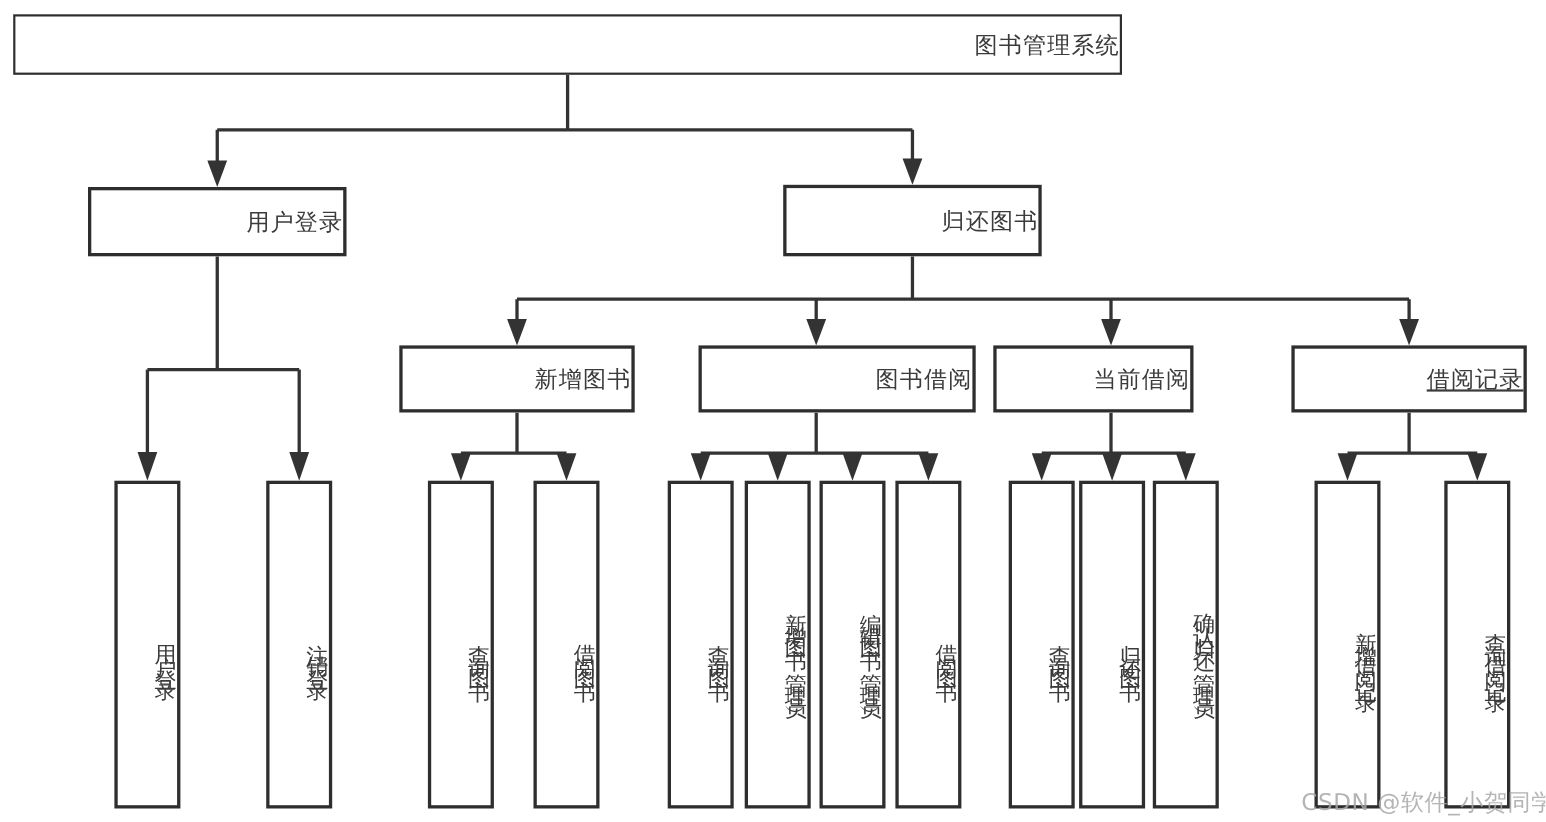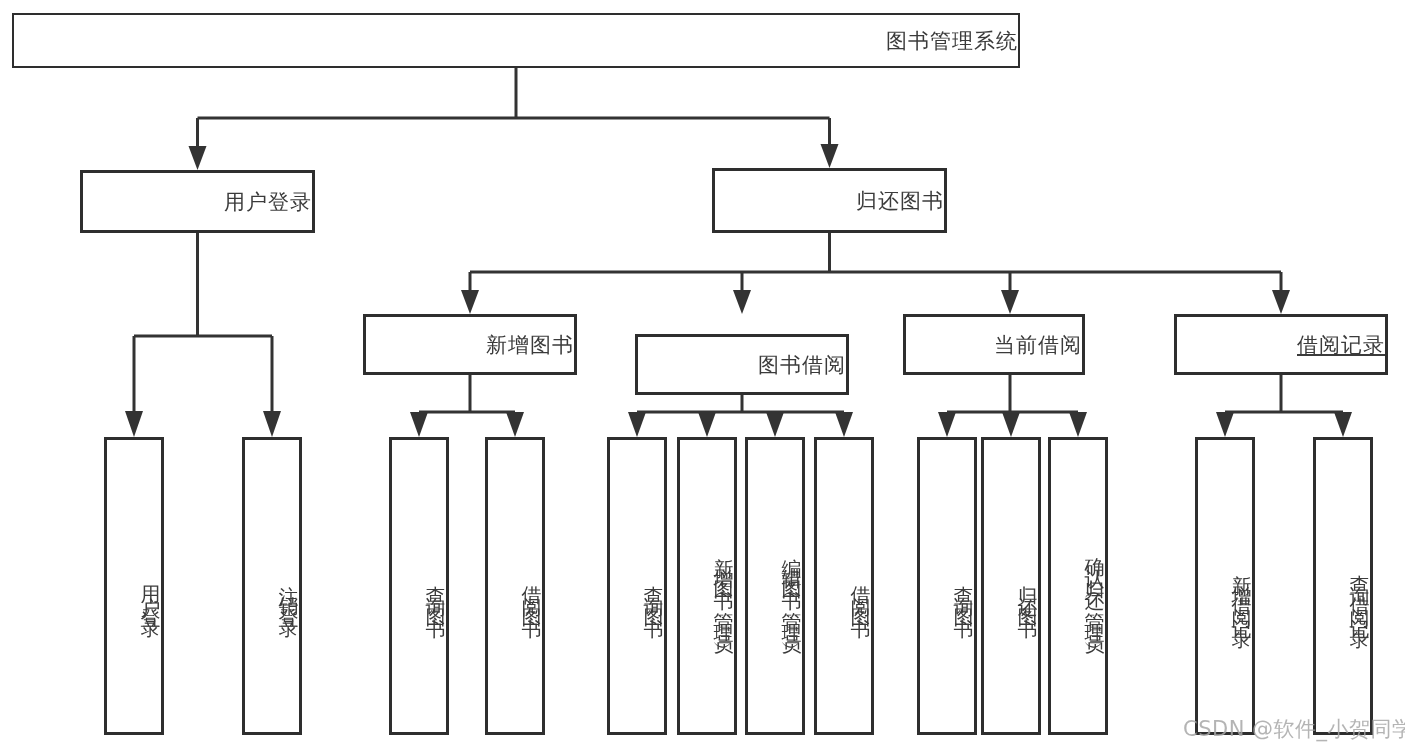--- a/index.html
+++ b/index.html
@@ -117,21 +117,21 @@
   <div class="box h-box" style="left:80px; top:170px; width:235px; height:63px;">
     <span>用户登录</span>
   </div>
   <div class="box h-box" style="left:712px; top:168px; width:235px; height:65px;">
     <span>归还图书</span>
   </div>
 
   <div class="box h-box" style="left:363px; top:314px; width:214px; height:61px;">
     <span>新增图书</span>
   </div>
-  <div class="box h-box" style="left:635px; top:314px; width:214px; height:61px;margin-top:20px;">
+  <div class="box h-box" style="left:635px; top:314px; width:252px; height:61px;">
     <span>图书借阅</span>
   </div>
   <div class="box h-box" style="left:903px; top:314px; width:182px; height:61px;">
     <span>当前借阅</span>
   </div>
   <div class="box h-box" style="left:1174px; top:314px; width:214px; height:61px;text-decoration:underline;">
     <span>借阅记录</span>
   </div>
 
   <div class="box v-box" style="left:104px; top:437px; width:60px; height:298px;">

